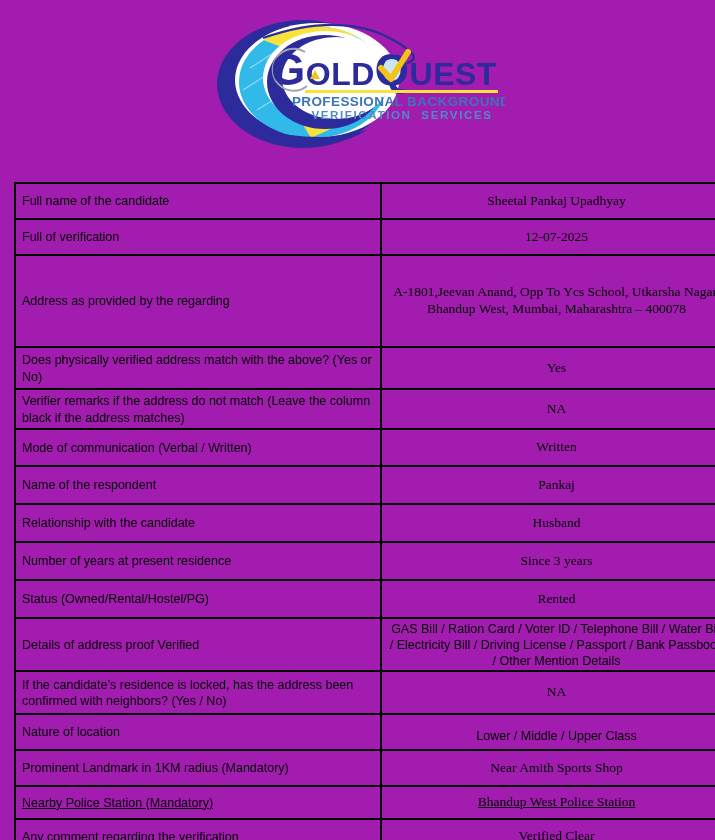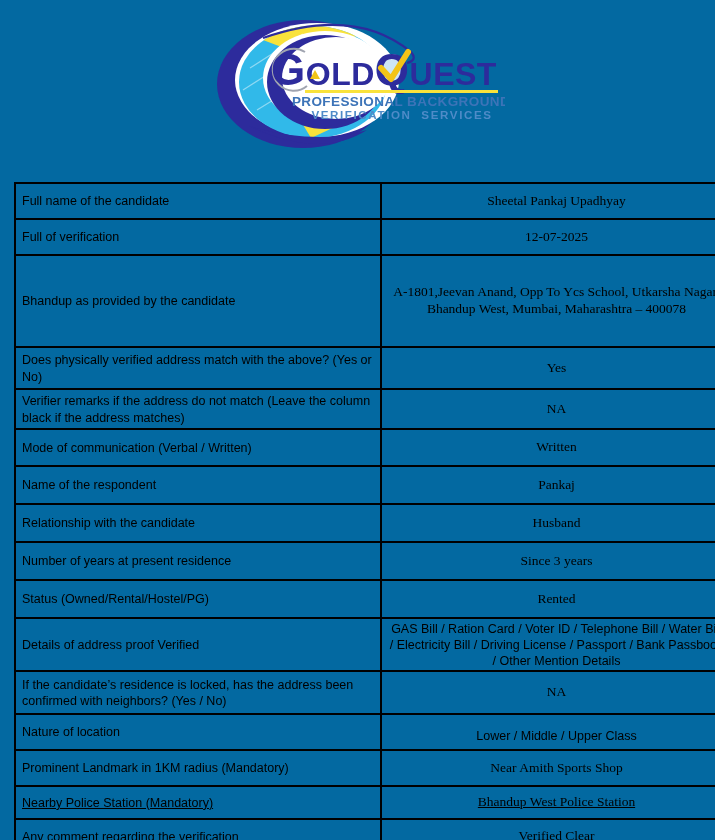--- a/index.html
+++ b/index.html
@@ -1,19 +1,19 @@
 <!DOCTYPE html>
 <html><head>
 <meta charset="utf-8">
 <style>
   html,body{margin:0;padding:0;background:#fff;}
   .page{
     position:relative;
     width:715px;height:840px;
-    background:#0369a1;
+    background:#a21caf;
     font-family:"Liberation Sans",sans-serif;
     overflow:hidden;
   }
 
   
   .logo-wrap{
     position:absolute;left:205px;top:6px;width:300px;height:152px;
   }
   .logo-wrap svg{display:block;width:300px;height:152px;}
   .brand-text{
@@ -147,21 +147,21 @@
     <tbody>
       <tr>
         <td class="c-label">Full name of the candidate</td>
         <td class="c-value">Sheetal Pankaj Upadhyay</td>
       </tr>
       <tr>
         <td class="c-label">Full of verification</td>
         <td class="c-value">12-07-2025</td>
       </tr>
       <tr>
-        <td class="c-label">Bhandup as provided by the candidate</td>
+        <td class="c-label">Address as provided by the regarding</td>
         <td class="c-value">A-1801,Jeevan Anand, Opp To Ycs School, Utkarsha Nagar, Bhandup West, Mumbai, Maharashtra – 400078</td>
       </tr>
       <tr>
         <td class="c-label">Does physically verified address match with the above? (Yes or No)</td>
         <td class="c-value">Yes</td>
       </tr>
       <tr>
         <td class="c-label">Verifier remarks if the address do not match (Leave the column black if the address matches)</td>
         <td class="c-value">NA</td>
       </tr>

